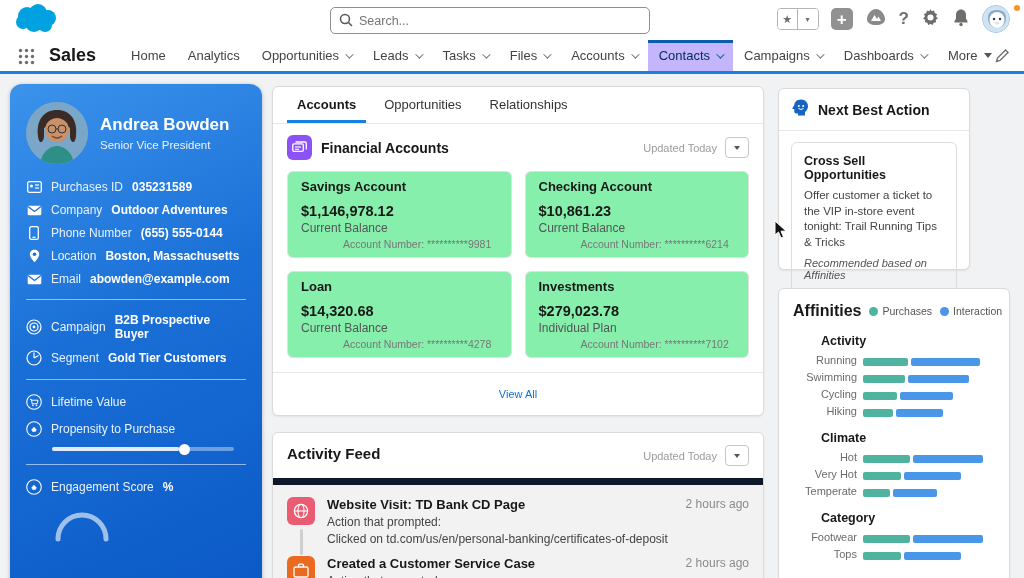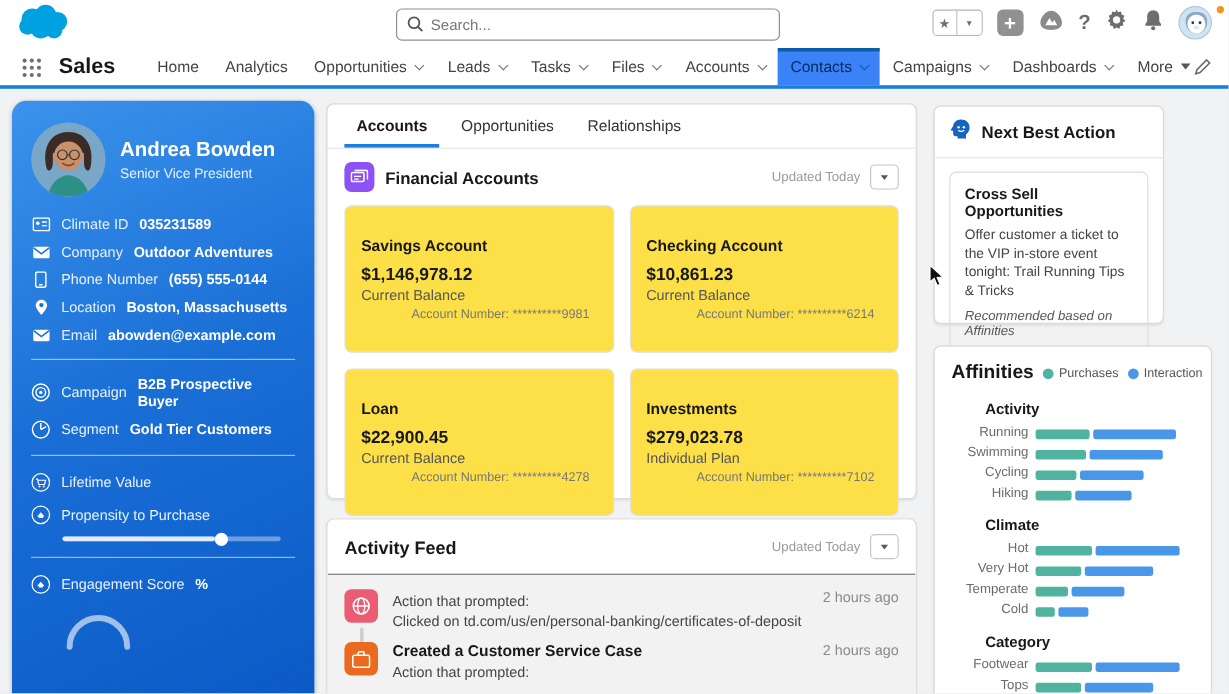--- a/index.html
+++ b/index.html
@@ -20,21 +20,21 @@
   .plus-btn { width:22px; height:22px; background:#919191; color:#fff; border-radius:5px; display:flex; align-items:center; justify-content:center; font-size:17px; font-weight:bold; line-height:1; }
   .help-glyph { font-size:17px; font-weight:bold; color:#706e6b; }
   .avatar-circle { width:28px; height:28px; border-radius:50%; background:#cfe3f2; border:1px solid #aac6dd; overflow:hidden; }
   .orange-dot { position:absolute; right:4px; top:5px; width:6px; height:6px; border-radius:50%; background:#f7931e; }
 
   
   .nav-bar { position:absolute; top:40px; left:0; width:1024px; height:34px; background:#fff; border-bottom:3px solid #1a7fe0; display:flex; align-items:stretch; }
   .waffle { margin:8px 8px 0 18px; }
   .app-name { font-size:18px; font-weight:bold; color:#181818; padding:5px 24px 0 6px; }
   .nav-item { display:flex; align-items:center; gap:6px; padding:0 11px; font-size:13px; color:#444; cursor:pointer; }
-  .nav-item.active { background:#3b82f6; box-shadow:inset 0 3px 0 #0b5cab; color:#032d60; }
+  .nav-item.active { background:#c4b5fd; box-shadow:inset 0 3px 0 #0b5cab; color:#032d60; }
   .chev { width:6px; height:6px; border-right:1.5px solid #747474; border-bottom:1.5px solid #747474; transform:rotate(45deg) translateY(-2px); }
   .nav-item.active .chev { border-color:#0b5cab; }
   .tri-down { width:0; height:0; border-left:4px solid transparent; border-right:4px solid transparent; border-top:5px solid #555; }
   .pencil-wrap { position:absolute; right:14px; top:48px; }
 
   
   .sidebar { position:absolute; left:10px; top:84px; width:252px; height:520px; border-radius:12px; background:linear-gradient(155deg,#3b93ec 0%,#1a6fd6 45%,#0a58c6 100%); color:#fff; box-shadow:0 1px 4px rgba(0,0,0,.25); padding:18px 16px; }
   .profile-top { display:flex; align-items:center; gap:12px; margin-bottom:16px; }
   .profile-photo { width:62px; height:62px; border-radius:50%; overflow:hidden; flex:none; background:#7aa6c8; }
   .profile-name { font-size:17px; font-weight:bold; line-height:1.2; }
@@ -58,30 +58,30 @@
   
   .tabs-card { left:272px; top:86px; width:492px; height:330px; }
   .tab-row { display:flex; gap:8px; padding:0 14px; border-bottom:1px solid #e6e6e6; }
   .tab { padding:10px 10px 8px; font-size:13px; color:#333; cursor:pointer; border-bottom:3px solid transparent; }
   .tab.active { font-weight:bold; color:#181818; border-bottom-color:#1a7fe0; }
   .fin-header { display:flex; align-items:center; padding:11px 14px 9px; }
   .fin-icon { width:25px; height:25px; border-radius:6px; background:#8c52f5; display:flex; align-items:center; justify-content:center; margin-right:9px; }
   .fin-title { font-size:14px; font-weight:bold; color:#181818; flex:1; }
   .fin-header-right { display:flex; align-items:center; gap:8px; }
   .acct-grid { display:grid; grid-template-columns:1fr 1fr; gap:13px; padding:2px 14px 0; }
-  .acct-card { border:1px solid #e2e0df; border-radius:6px; padding:25px 13px; background:#fde047; }
+  .acct-card { border:1px solid #e2e0df; border-radius:6px; padding:7px 13px; background:#86efac; }
   .acct-name { font-size:13px; font-weight:bold; color:#181818; margin-bottom:9px; }
   .acct-amount { font-size:14.5px; font-weight:bold; color:#181818; }
   .acct-sub { font-size:12px; color:#555; margin-top:2px; }
   .acct-num { font-size:10.5px; color:#777; margin-top:3px;margin-left:42px; }
   .view-all-row { border-top:1px solid #e6e6e6; margin-top:14px; text-align:center; padding:11px 0; }
   .view-all { font-size:11px; color:#1070d0; cursor:pointer; }
 
   .activity-card { left:272px; top:432px; width:492px; height:170px; overflow:hidden; }
-  .act-header { display:flex; align-items:flex-end; padding:12px 14px; background:#fff; border-bottom:1px solid #0f172a; border-radius:6px 6px 0 0; }
+  .act-header { display:flex; align-items:flex-start; padding:12px 14px; background:#fff; border-bottom:7px solid #0f172a; border-radius:6px 6px 0 0; }
   .act-title { font-size:15px; font-weight:bold; color:#181818; flex:1; }
   .act-body { background:#f2f2f2; height:100%; padding:12px 14px; }
   .act-item { position:relative; display:flex; gap:12px; margin-bottom:10px; }
   .act-icon { width:28px; height:28px; border-radius:6px; flex:none; display:flex; align-items:center; justify-content:center; }
   .act-icon.red { background:#ea5c72; }
   .act-icon.orange { background:#ea6a1f; }
   .act-text { flex:1; }
   .act-item-title { font-size:13px; font-weight:bold; color:#181818; }
   .act-line { font-size:12px; color:#444; margin-top:3px; }
   .act-time { font-size:12px; color:#8a8a8a; white-space:nowrap; }
@@ -266,21 +266,21 @@
 
     <div class="p-row">
       <span class="p-icon">
           <svg width="15" height="12" viewBox="0 0 15 12">
             <rect x="0.7" y="0.7" width="13.6" height="10.6" rx="1.5" fill="none" stroke="#fff" stroke-width="1.3"></rect>
             <circle cx="4.5" cy="5" r="1.5" fill="#fff"></circle>
             <line x1="8" y1="4" x2="12" y2="4" stroke="#fff" stroke-width="1.2"></line>
             <line x1="8" y1="7" x2="12" y2="7" stroke="#fff" stroke-width="1.2"></line>
           </svg>
         </span>
-      <span class="lbl">Climate ID</span>
+      <span class="lbl">Purchases ID</span>
       <span class="val">035231589</span>
     </div>
     <div class="p-row">
       <span class="p-icon">
           <svg width="15" height="11" viewBox="0 0 15 11">
             <rect x="0.7" y="0.7" width="13.6" height="9.6" rx="1.2" fill="#fff"></rect>
             <path d="M1 1.5 L7.5 6.5 L14 1.5" fill="none" stroke="#1a6fd6" stroke-width="1.3"></path>
           </svg>
         </span>
       <span class="lbl">Company</span>
@@ -419,21 +419,21 @@
         <div class="acct-num">Account Number: **********9981</div>
       </div>
       <div class="acct-card">
         <div class="acct-name">Checking Account</div>
         <div class="acct-amount">$10,861.23</div>
         <div class="acct-sub">Current Balance</div>
         <div class="acct-num">Account Number: **********6214</div>
       </div>
       <div class="acct-card">
         <div class="acct-name">Loan</div>
-        <div class="acct-amount">$22,900.45</div>
+        <div class="acct-amount">$14,320.68</div>
         <div class="acct-sub">Current Balance</div>
         <div class="acct-num">Account Number: **********4278</div>
       </div>
       <div class="acct-card">
         <div class="acct-name">Investments</div>
         <div class="acct-amount">$279,023.78</div>
         <div class="acct-sub">Individual Plan</div>
         <div class="acct-num">Account Number: **********7102</div>
       </div>
     </div>
@@ -456,20 +456,21 @@
       <div class="act-item">
         <span class="act-icon red">
           <svg width="16" height="16" viewBox="0 0 16 16">
               <circle cx="8" cy="8" r="6.6" fill="none" stroke="#fff" stroke-width="1.3"></circle>
               <ellipse cx="8" cy="8" rx="3" ry="6.6" fill="none" stroke="#fff" stroke-width="1.1"></ellipse>
               <line x1="1.4" y1="8" x2="14.6" y2="8" stroke="#fff" stroke-width="1.1"></line>
             </svg>
         </span>
         <span class="act-connector"></span>
         <div class="act-text">
+          <div class="act-item-title">Website Visit: TD Bank CD Page</div>
           <div class="act-line">Action that prompted:</div>
           <div class="act-line">Clicked on td.com/us/en/personal-banking/certificates-of-deposit</div>
         </div>
         <span class="act-time">2 hours ago</span>
       </div>
       <div class="act-item">
         <span class="act-icon orange">
           <svg width="16" height="15" viewBox="0 0 16 15">
               <rect x="1" y="4" width="14" height="10" rx="1.5" fill="none" stroke="#fff" stroke-width="1.3"></rect>
               <path d="M5.5 4 L5.5 2.2 C5.5 1.6 6 1.2 6.6 1.2 L9.4 1.2 C10 1.2 10.5 1.6 10.5 2.2 L10.5 4" fill="none" stroke="#fff" stroke-width="1.3"></path>
@@ -552,25 +553,20 @@
     <div class="aff-row">
       <span class="aff-label">Very Hot</span>
       <span class="bar teal" style="width: 38px;"></span>
       <span class="bar blue" style="width: 57px;"></span>
     </div>
     <div class="aff-row">
       <span class="aff-label">Temperate</span>
       <span class="bar teal" style="width: 27px;"></span>
       <span class="bar blue" style="width: 44px;"></span>
     </div>
-    <div class="aff-row">
-      <span class="aff-label">Cold</span>
-      <span class="bar teal" style="width: 16px;"></span>
-      <span class="bar blue" style="width: 25px;"></span>
-    </div>
 
     <div class="aff-group-title">Category</div>
     <div class="aff-row">
       <span class="aff-label">Footwear</span>
       <span class="bar teal" style="width: 47px;"></span>
       <span class="bar blue" style="width: 70px;"></span>
     </div>
     <div class="aff-row">
       <span class="aff-label">Tops</span>
       <span class="bar teal" style="width: 38px;"></span>

